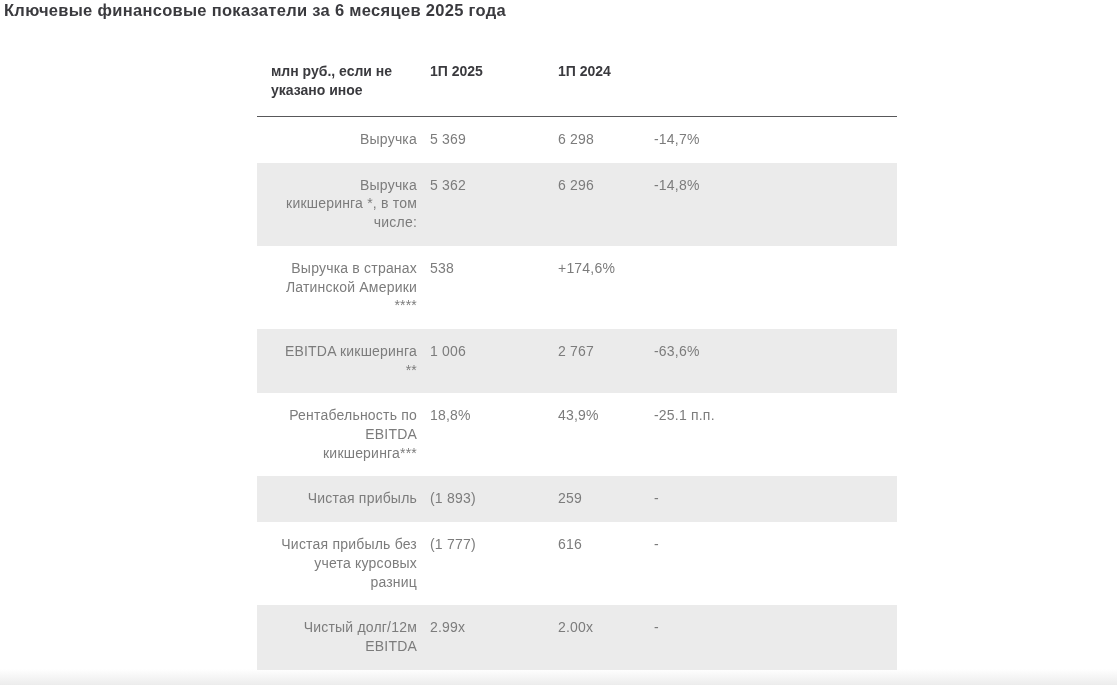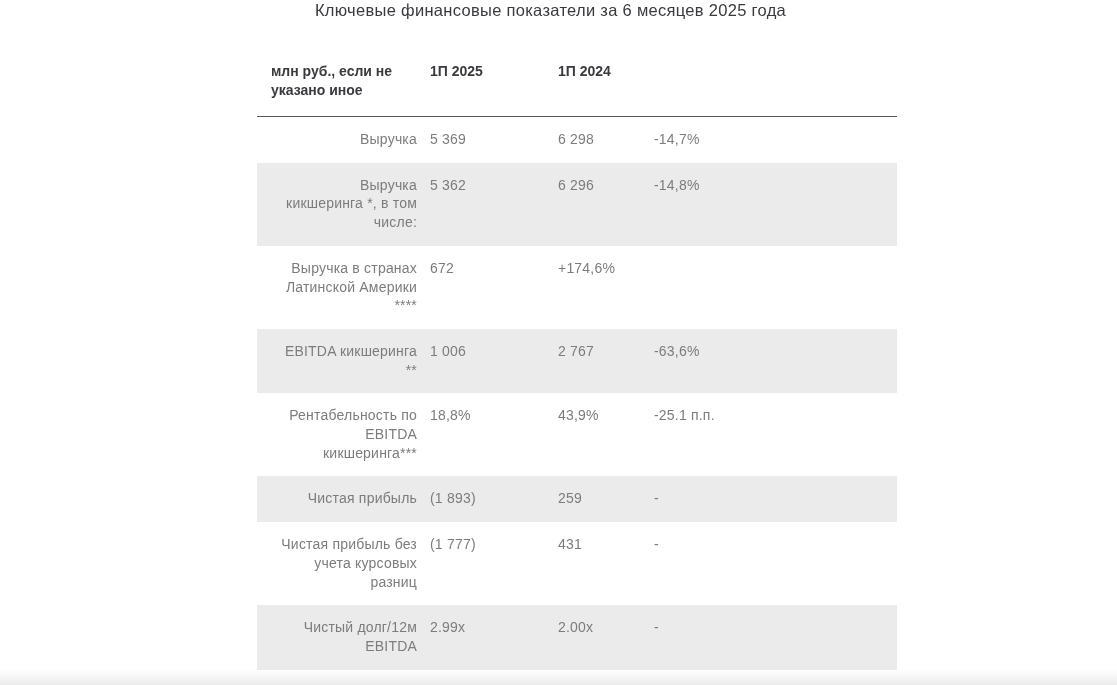--- a/index.html
+++ b/index.html
@@ -10,25 +10,24 @@
   body {
     width: 1117px;
     height: 685px;
     position: relative;
     overflow: hidden;
     font-family: "Liberation Sans", "DejaVu Sans", sans-serif;
   }
   .page-title {
     position: absolute;
     top: 1px;
-    left: 12px;
+    left: 4px;
     width: 1077px;
-    text-align: center;
     font-size: 16.5px;
-    font-weight: normal;
+    font-weight: bold;
     letter-spacing: 0.3px;
     color: var(--heading-text, #3d3d42);
   }
   .table-wrap {
     position: absolute;
     left: 257px;
     top: 40px;
     width: 640px;
     font-size: 14px;
     color: var(--body-text, #7c7c7c);
@@ -101,21 +100,21 @@
 кикшеринга *, в том
 числе:</div>
       <div class="cell-value">5 362</div>
       <div class="cell-value">6 296</div>
       <div class="cell-value">-14,8%</div>
     </div>
     <div class="row">
       <div class="cell-label">Выручка в странах
 Латинской Америки
 ****</div>
-      <div class="cell-value">672</div>
+      <div class="cell-value">538</div>
       <div class="cell-value">+174,6%</div>
     </div>
     <div class="row">
       <div class="cell-label">EBITDA кикшеринга
 **</div>
       <div class="cell-value">1 006</div>
       <div class="cell-value">2 767</div>
       <div class="cell-value">-63,6%</div>
     </div>
     <div class="row">
@@ -130,21 +129,21 @@
       <div class="cell-label">Чистая прибыль</div>
       <div class="cell-value">(1 893)</div>
       <div class="cell-value">259</div>
       <div class="cell-value">-</div>
     </div>
     <div class="row">
       <div class="cell-label">Чистая прибыль без
 учета курсовых
 разниц</div>
       <div class="cell-value">(1 777)</div>
-      <div class="cell-value">431</div>
+      <div class="cell-value">616</div>
       <div class="cell-value">-</div>
     </div>
     <div class="row">
       <div class="cell-label">Чистый долг/12м
 EBITDA</div>
       <div class="cell-value">2.99x</div>
       <div class="cell-value">2.00x</div>
       <div class="cell-value">-</div>
     </div>
   </div>

